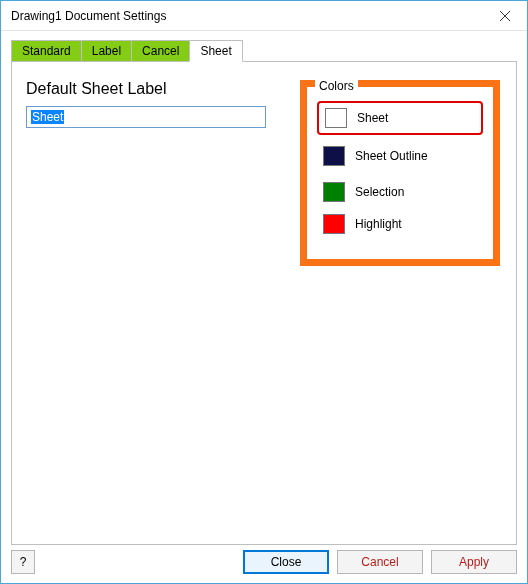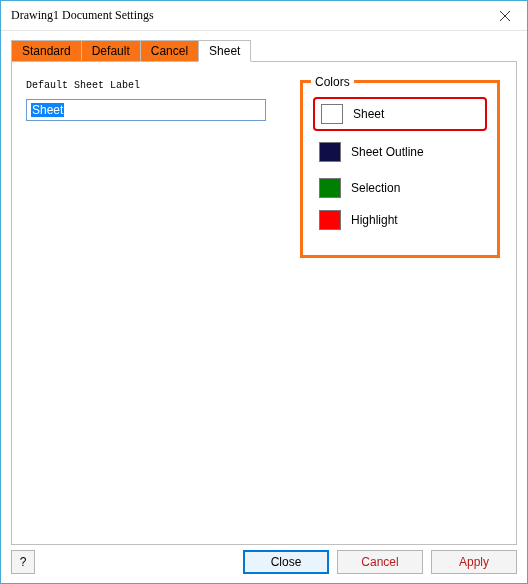--- a/index.html
+++ b/index.html
@@ -14,21 +14,20 @@
     width: 528px; height: 584px;
     border: 1px solid #4aa8d8;
     display: flex; flex-direction: column;
     background: #fff;
   }
   .titlebar {
     height: 30px;
     display: flex; align-items: center;
     padding: 0 0 0 10px;
     border-bottom: 1px solid #e5e5e5;
-    font-family: Liberation Serif, serif;
   }
   .titlebar-title { flex: 1; font-size: 12px; }
   .titlebar-close {
     width: 44px; height: 30px;
     display: flex; align-items: center; justify-content: center;
     cursor: pointer;
   }
   .titlebar-close svg { width: 10px; height: 10px; }
   .content {
     flex: 1;
@@ -38,21 +37,21 @@
   .tabs-row {
     display: flex;
     align-items: flex-end;
     height: 22px;
     position: relative;
   }
   .tab {
     padding: 3px 10px 3px 10px;
     border: 1px solid #bfbfbf;
     border-bottom: none;
-    background: #f97316;
+    background: #84cc16;
     margin-right: -1px;
     cursor: pointer;
     font-size: 12px;
     position: relative;
   }
   .tab.active {
     background: #fff;
     border-color: #bfbfbf;
     z-index: 2;
     border-bottom: 1px solid #fff;
@@ -61,35 +60,35 @@
   .tab-panel {
     border: 1px solid #bfbfbf;
     flex: 1;
     padding: 18px 14px;
     position: relative;
     display: flex;
     gap: 24px;
     align-items: flex-start;
   }
   .left-col { flex: 0 0 250px; }
-  .label-row { margin-bottom: 8px; font-size: 10px; font-family: Liberation Mono, monospace; }
+  .label-row { margin-bottom: 8px; font-size: 16px; }
   .text-input {
     width: 240px; height: 22px;
     border: 1px solid #6b9bd1;
     padding: 0 4px;
     font-size: 12px;
     outline: none;
     display: flex; align-items: center;
   }
   .text-input .sel {
     background: #0a84ff; color: #fff;
     padding: 0 1px;
   }
   .group-box {
-    border: 3px solid #f97316;
+    border: 7px solid #f97316;
     position: relative;
     padding: 16px 12px 12px 12px;
     width: 200px;
   }
   .group-legend {
     position: absolute;
     top: -8px; left: 8px;
     background: #fff;
     padding: 0 4px;
     font-size: 12px;
@@ -155,21 +154,21 @@
       <svg viewBox="0 0 10 10">
           <line x1="0" y1="0" x2="10" y2="10" stroke="#333" stroke-width="1"></line>
           <line x1="10" y1="0" x2="0" y2="10" stroke="#333" stroke-width="1"></line>
         </svg>
     </div>
   </div>
 
   <div class="content">
     <div class="tabs-row">
       <div class="tab">Standard</div>
-      <div class="tab">Default</div>
+      <div class="tab">Label</div>
       <div class="tab">Cancel</div>
       <div class="tab active">Sheet</div>
     </div>
 
     <div class="tab-panel">
 
       <div class="left-col">
         <div class="label-row">Default Sheet Label</div>
         <div class="text-input">
           <span class="sel">Sheet</span>

